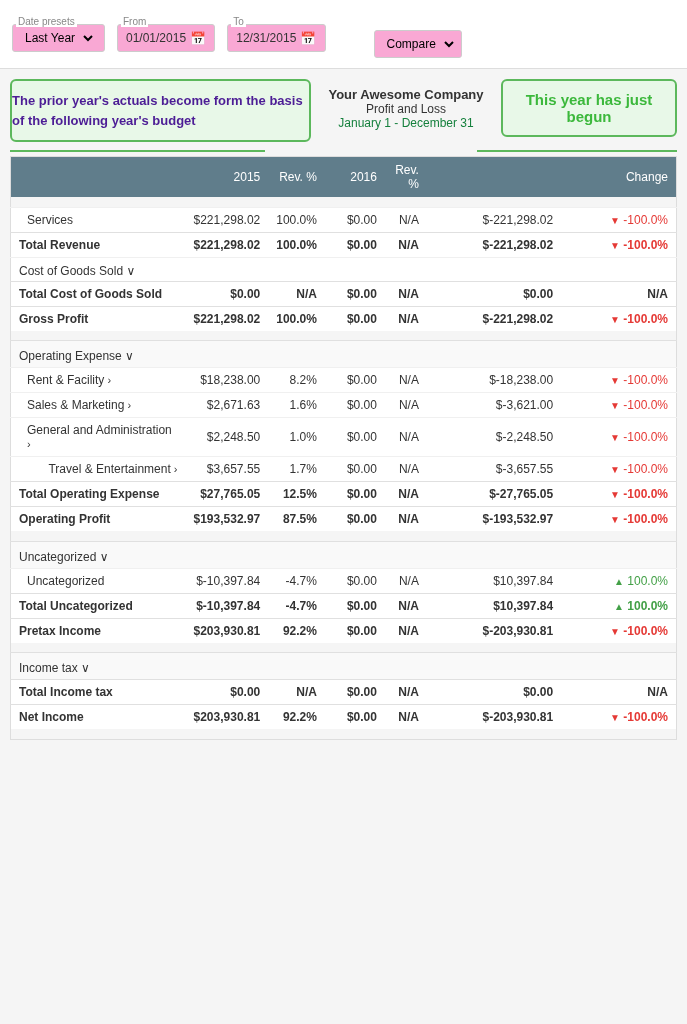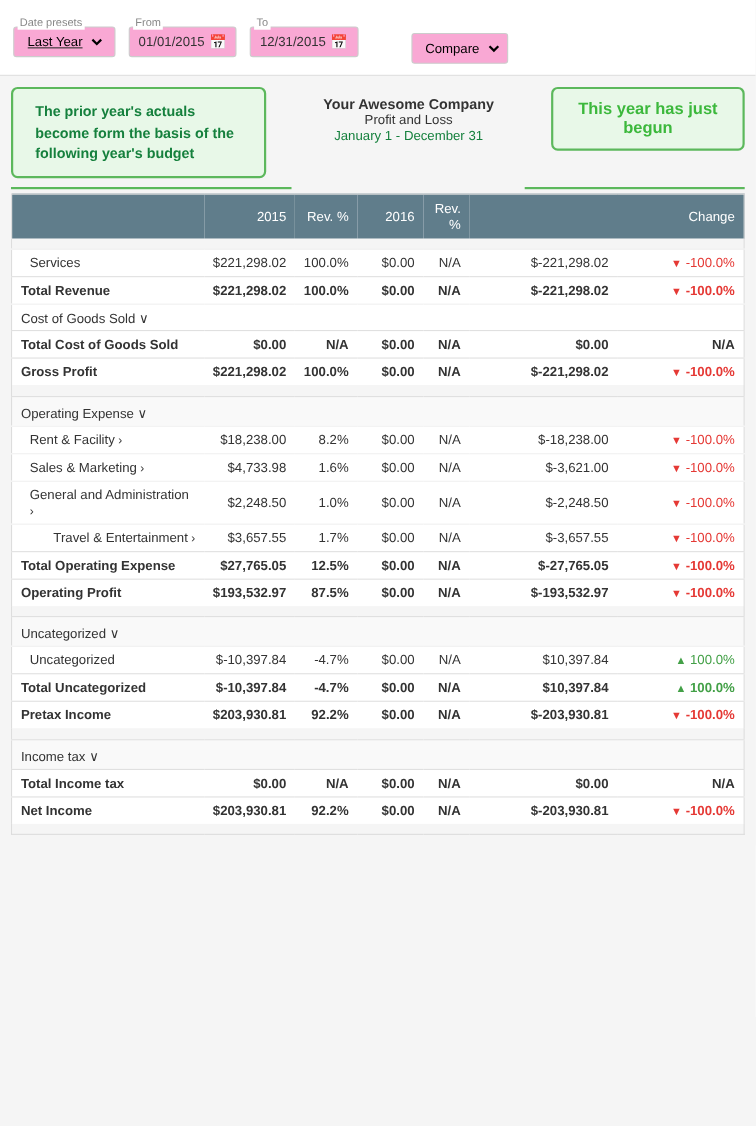--- a/index.html
+++ b/index.html
@@ -59,26 +59,26 @@
       align-items: flex-start;
       gap: 10px;
       margin-bottom: 8px;
       position: relative;
     }
     
     .callout-box {
       background: #e8f8e8;
       border: 2px solid #5cb85c;
       border-radius: 6px;
-      padding: 10px 20px;
+      padding: 10px 0;
       font-size: 13px;
       font-weight: bold;
-      color: #15803d;
+      color: #4c1d95;
       line-height: 1.5;
-      width: 232px;
+      width: 301px;
       flex-shrink: 0;
     }
     
     .company-header {
       text-align: center;
       flex: 1;
       padding-top: 8px;
     }
     .company-name {
       font-size: 13px;
@@ -202,21 +202,21 @@
     .col-2015 { width: 75px; }
     .col-rev { width: 52px; }
     .col-2016 { width: 60px; }
     .col-rev2 { width: 42px; }
     .col-change { width: 90px; }
   </style>
 </head>
 <body>
 
 <div class="header-bar">
-  <div class="field-group" style="margin-top:8px;text-decoration:underline;">
+  <div class="field-group" style="margin-top:8px;">
     <span class="field-label">Date presets</span>
     <div class="field-input">
       <select>
         <option>Last Year</option>
       </select>
     </div>
   </div>
   <div class="field-group" style="margin-top:8px;">
     <span class="field-label">From</span>
     <div class="field-input">
@@ -328,21 +328,21 @@
         <td class="expandable" style="cursor:pointer;">Rent &amp; Facility</td>
         <td>$18,238.00</td>
         <td>8.2%</td>
         <td>$0.00</td>
         <td>N/A</td>
         <td>$-18,238.00</td>
         <td><span class="arrow-down">▼</span> <span class="pct-negative">-100.0%</span></td>
       </tr>
       <tr class="data-row">
         <td class="expandable" style="cursor:pointer;">Sales &amp; Marketing</td>
-        <td>$4,733.98</td>
+        <td>$2,671.63</td>
         <td>1.6%</td>
         <td>$0.00</td>
         <td>N/A</td>
         <td>$-3,621.00</td>
         <td><span class="arrow-down">▼</span> <span class="pct-negative">-100.0%</span></td>
       </tr>
       <tr class="data-row">
         <td class="expandable" style="cursor:pointer;">General and Administration</td>
         <td>$2,248.50</td>
         <td>1.0%</td>

